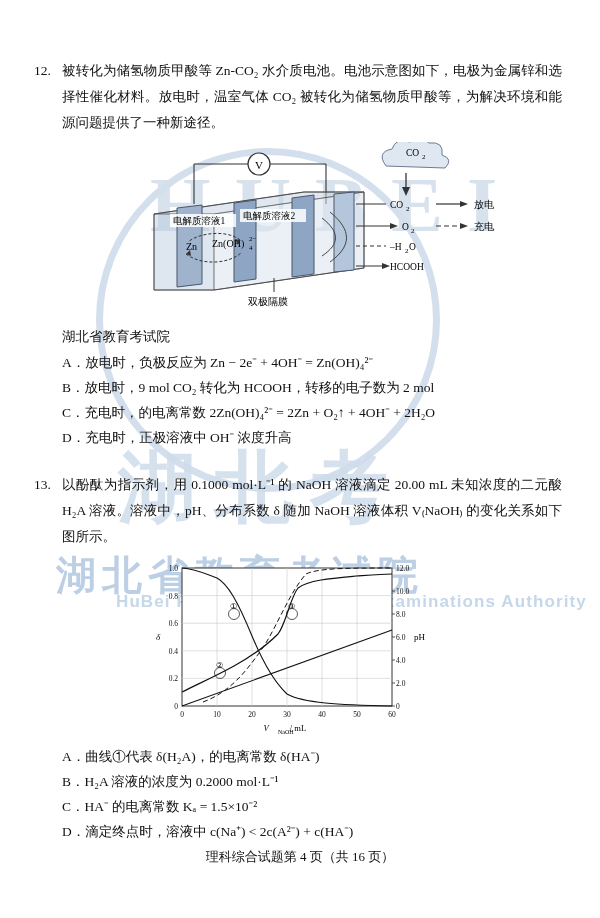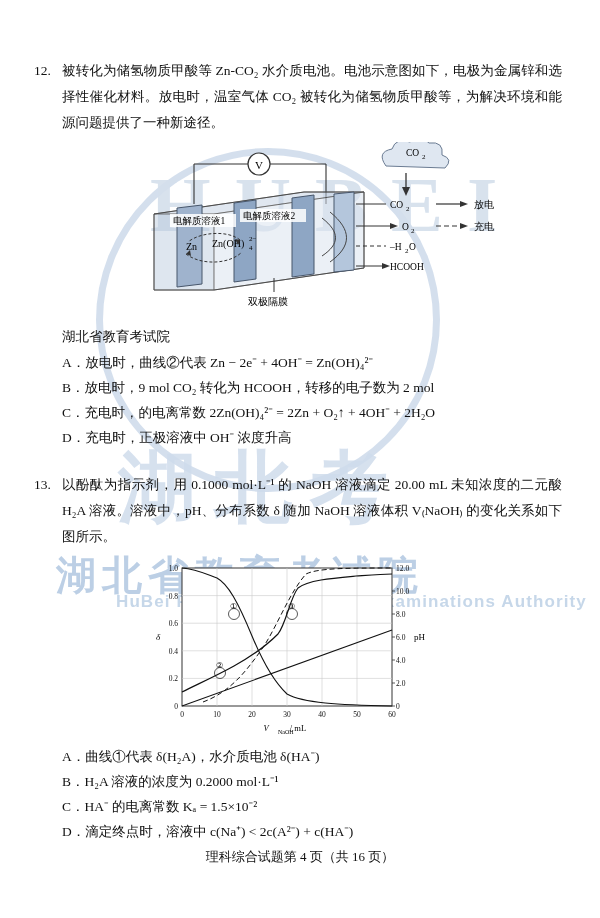--- a/index.html
+++ b/index.html
@@ -167,21 +167,21 @@
       <path d="M402 62 L430 62" stroke="#333" stroke-width="1.2"></path>
       <polygon points="434,62 426,59 426,65" fill="#333"></polygon>
       <text x="440" y="66" font-size="10" font-family="Liberation Serif, serif">放电</text>
       <path d="M402 84 L430 84" stroke="#333" stroke-width="1.2" stroke-dasharray="5,3"></path>
       <polygon points="434,84 426,81 426,87" fill="#333"></polygon>
       <text x="440" y="88" font-size="10" font-family="Liberation Serif, serif">充电</text>
     </svg>
   </div>
 
   <div class="lead">湖北省教育考试院</div>
-  <div class="opt">A．放电时，曲线②代表 Zn − 2e⁻ + 4OH⁻ = Zn(OH)₄²⁻</div>
+  <div class="opt">A．放电时，负极反应为 Zn − 2e⁻ + 4OH⁻ = Zn(OH)₄²⁻</div>
   <div class="opt">B．放电时，9 mol CO₂ 转化为 HCOOH，转移的电子数为 2 mol</div>
   <div class="opt">C．充电时，的电离常数 2Zn(OH)₄²⁻ = 2Zn + O₂↑ + 4OH⁻ + 2H₂O</div>
   <div class="opt">D．充电时，正极溶液中 OH⁻ 浓度升高</div>
 
   <div class="q" style="margin-top:22px">
     <div class="q-num">13.</div>
     <div class="q-body">以酚酞为指示剂，用 0.1000 mol·L⁻¹ 的 NaOH 溶液滴定 20.00 mL 未知浓度的二元酸 H₂A 溶液。溶液中，pH、分布系数 δ 随加 NaOH 溶液体积 V₍NaOH₎ 的变化关系如下图所示。</div>
   </div>
 
 
@@ -255,21 +255,21 @@
 
       <text x="92" y="55" font-size="8" font-family="Liberation Serif, serif">①</text>
       <text x="78" y="114" font-size="8" font-family="Liberation Serif, serif">②</text>
       <text x="150" y="55" font-size="8" font-family="Liberation Serif, serif">③</text>
       <circle cx="96" cy="60" r="5.5" fill="none" stroke="#111" stroke-width=".7"></circle>
       <circle cx="82" cy="119" r="5.5" fill="none" stroke="#111" stroke-width=".7"></circle>
       <circle cx="154" cy="60" r="5.5" fill="none" stroke="#111" stroke-width=".7"></circle>
     </svg>
   </div>
 
-  <div class="opt">A．曲线①代表 δ(H₂A)，水介质电池 δ(HA⁻)</div>
+  <div class="opt">A．曲线①代表 δ(H₂A)，的电离常数 δ(HA⁻)</div>
   <div class="opt">B．H₂A 溶液的浓度为 0.2000 mol·L⁻¹</div>
   <div class="opt">C．HA⁻ 的电离常数 Kₐ = 1.5×10⁻²</div>
   <div class="opt">D．滴定终点时，溶液中 c(Na⁺) &lt; 2c(A²⁻) + c(HA⁻)</div>
 
  </div>
 
  <div class="footer">理科综合试题第 4 页（共 16 页）</div>
 </div>
 
 </body></html>

